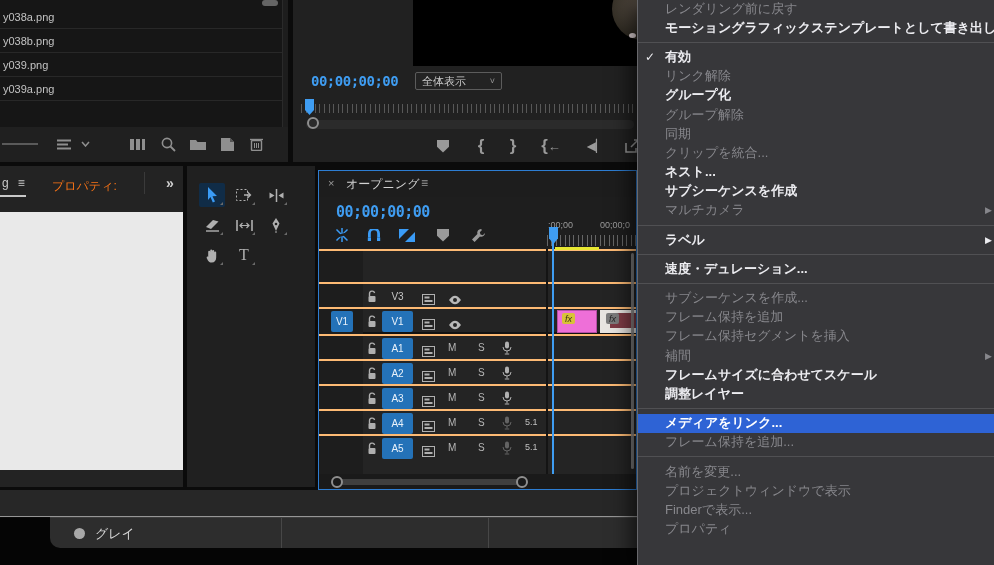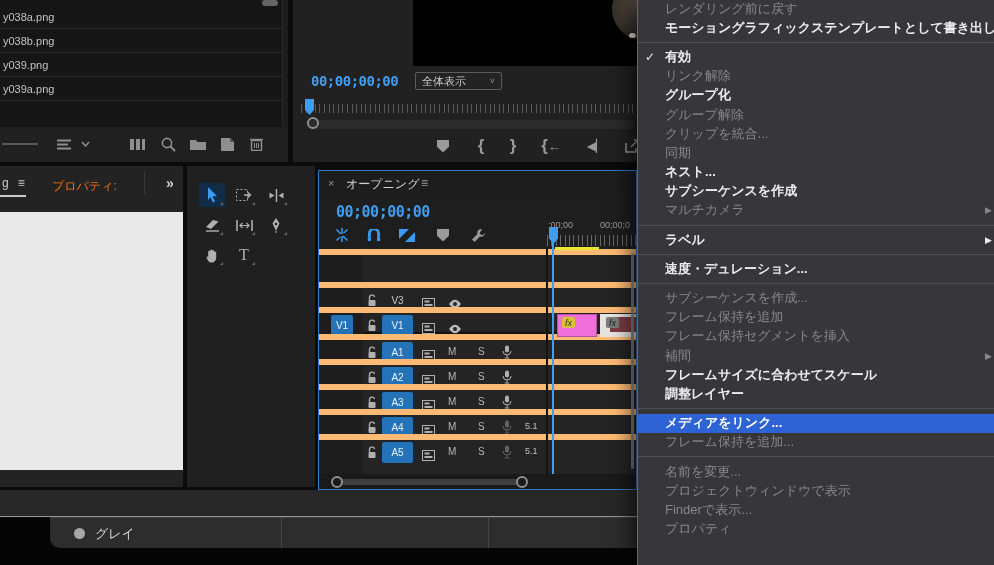--- a/index.html
+++ b/index.html
@@ -61,21 +61,21 @@
   #tl-rlabels{position:absolute;top:49px;left:0;width:100%;height:10px;color:#9a9a9a;font-size:9px}
   #tl-ruler{position:absolute;left:228px;right:0;top:64px;height:11px;
      background:repeating-linear-gradient(to right,#666 0 1px,transparent 1px 4.4px)}
   #tl-playhead-head{position:absolute;left:230px;top:56px;width:9px;height:17px;background:#3f9df2;
      clip-path:polygon(0 0,100% 0,100% 66%,50% 100%,0 66%);z-index:6}
   #tl-renderbar{position:absolute;left:236px;top:76px;width:44px;height:3px;background:#e8e832;z-index:5}
   #tl-playhead-line{position:absolute;left:233px;top:60px;bottom:15px;width:2px;background:#3f9df2;z-index:5}
   #tl-tracks{position:absolute;left:0;top:78px;right:0;bottom:15px;background:#242424;overflow:hidden}
   #tl-tracks::before{content:'';position:absolute;left:0;top:0;bottom:0;width:44px;background:#1d1d1d}
   #tl-lane-sep{position:absolute;left:227px;top:78px;bottom:15px;width:2px;background:#141414;z-index:2}
-  .trow{position:relative;border-top:6px solid #fdba74}
+  .trow{position:relative;border-top:2px solid #fdba74}
   .trow-spacer{height:33px}
   .vrow,.arow{height:25px}
   .audio-sep{height:2px;background:#121212}
   .patch{position:absolute;left:12px;top:2px;width:22px;height:21px;background:#2472b8;color:#eaf2fa;font-size:10px;
      display:flex;align-items:center;justify-content:center;border-radius:2px}
   .lockcell{position:absolute;left:48px;top:5px}
   .tlabel{position:absolute;left:63px;top:2px;width:31px;height:21px;color:#c6c6c6;font-size:10px;
      display:flex;align-items:center;justify-content:center;border-radius:2px}
   .tlabel.blue{background:#2472b8;color:#eaf2fa}
   .togglecell{position:absolute;left:103px;top:7px}
@@ -576,26 +576,26 @@
     <span>グループ化</span>
     <span class="mi-arrow"></span>
   </div>
       <div class="menu-item disabled">
     <span class="mi-check"></span>
     <span>グループ解除</span>
     <span class="mi-arrow"></span>
   </div>
       <div class="menu-item disabled">
     <span class="mi-check"></span>
+    <span>同期</span>
+    <span class="mi-arrow"></span>
+  </div>
+      <div class="menu-item disabled">
+    <span class="mi-check"></span>
     <span>クリップを統合...</span>
-    <span class="mi-arrow"></span>
-  </div>
-      <div class="menu-item disabled">
-    <span class="mi-check"></span>
-    <span>同期</span>
     <span class="mi-arrow"></span>
   </div>
       <div class="menu-item enabled">
     <span class="mi-check"></span>
     <span>ネスト...</span>
     <span class="mi-arrow"></span>
   </div>
       <div class="menu-item enabled">
     <span class="mi-check"></span>
     <span>サブシーケンスを作成</span>

